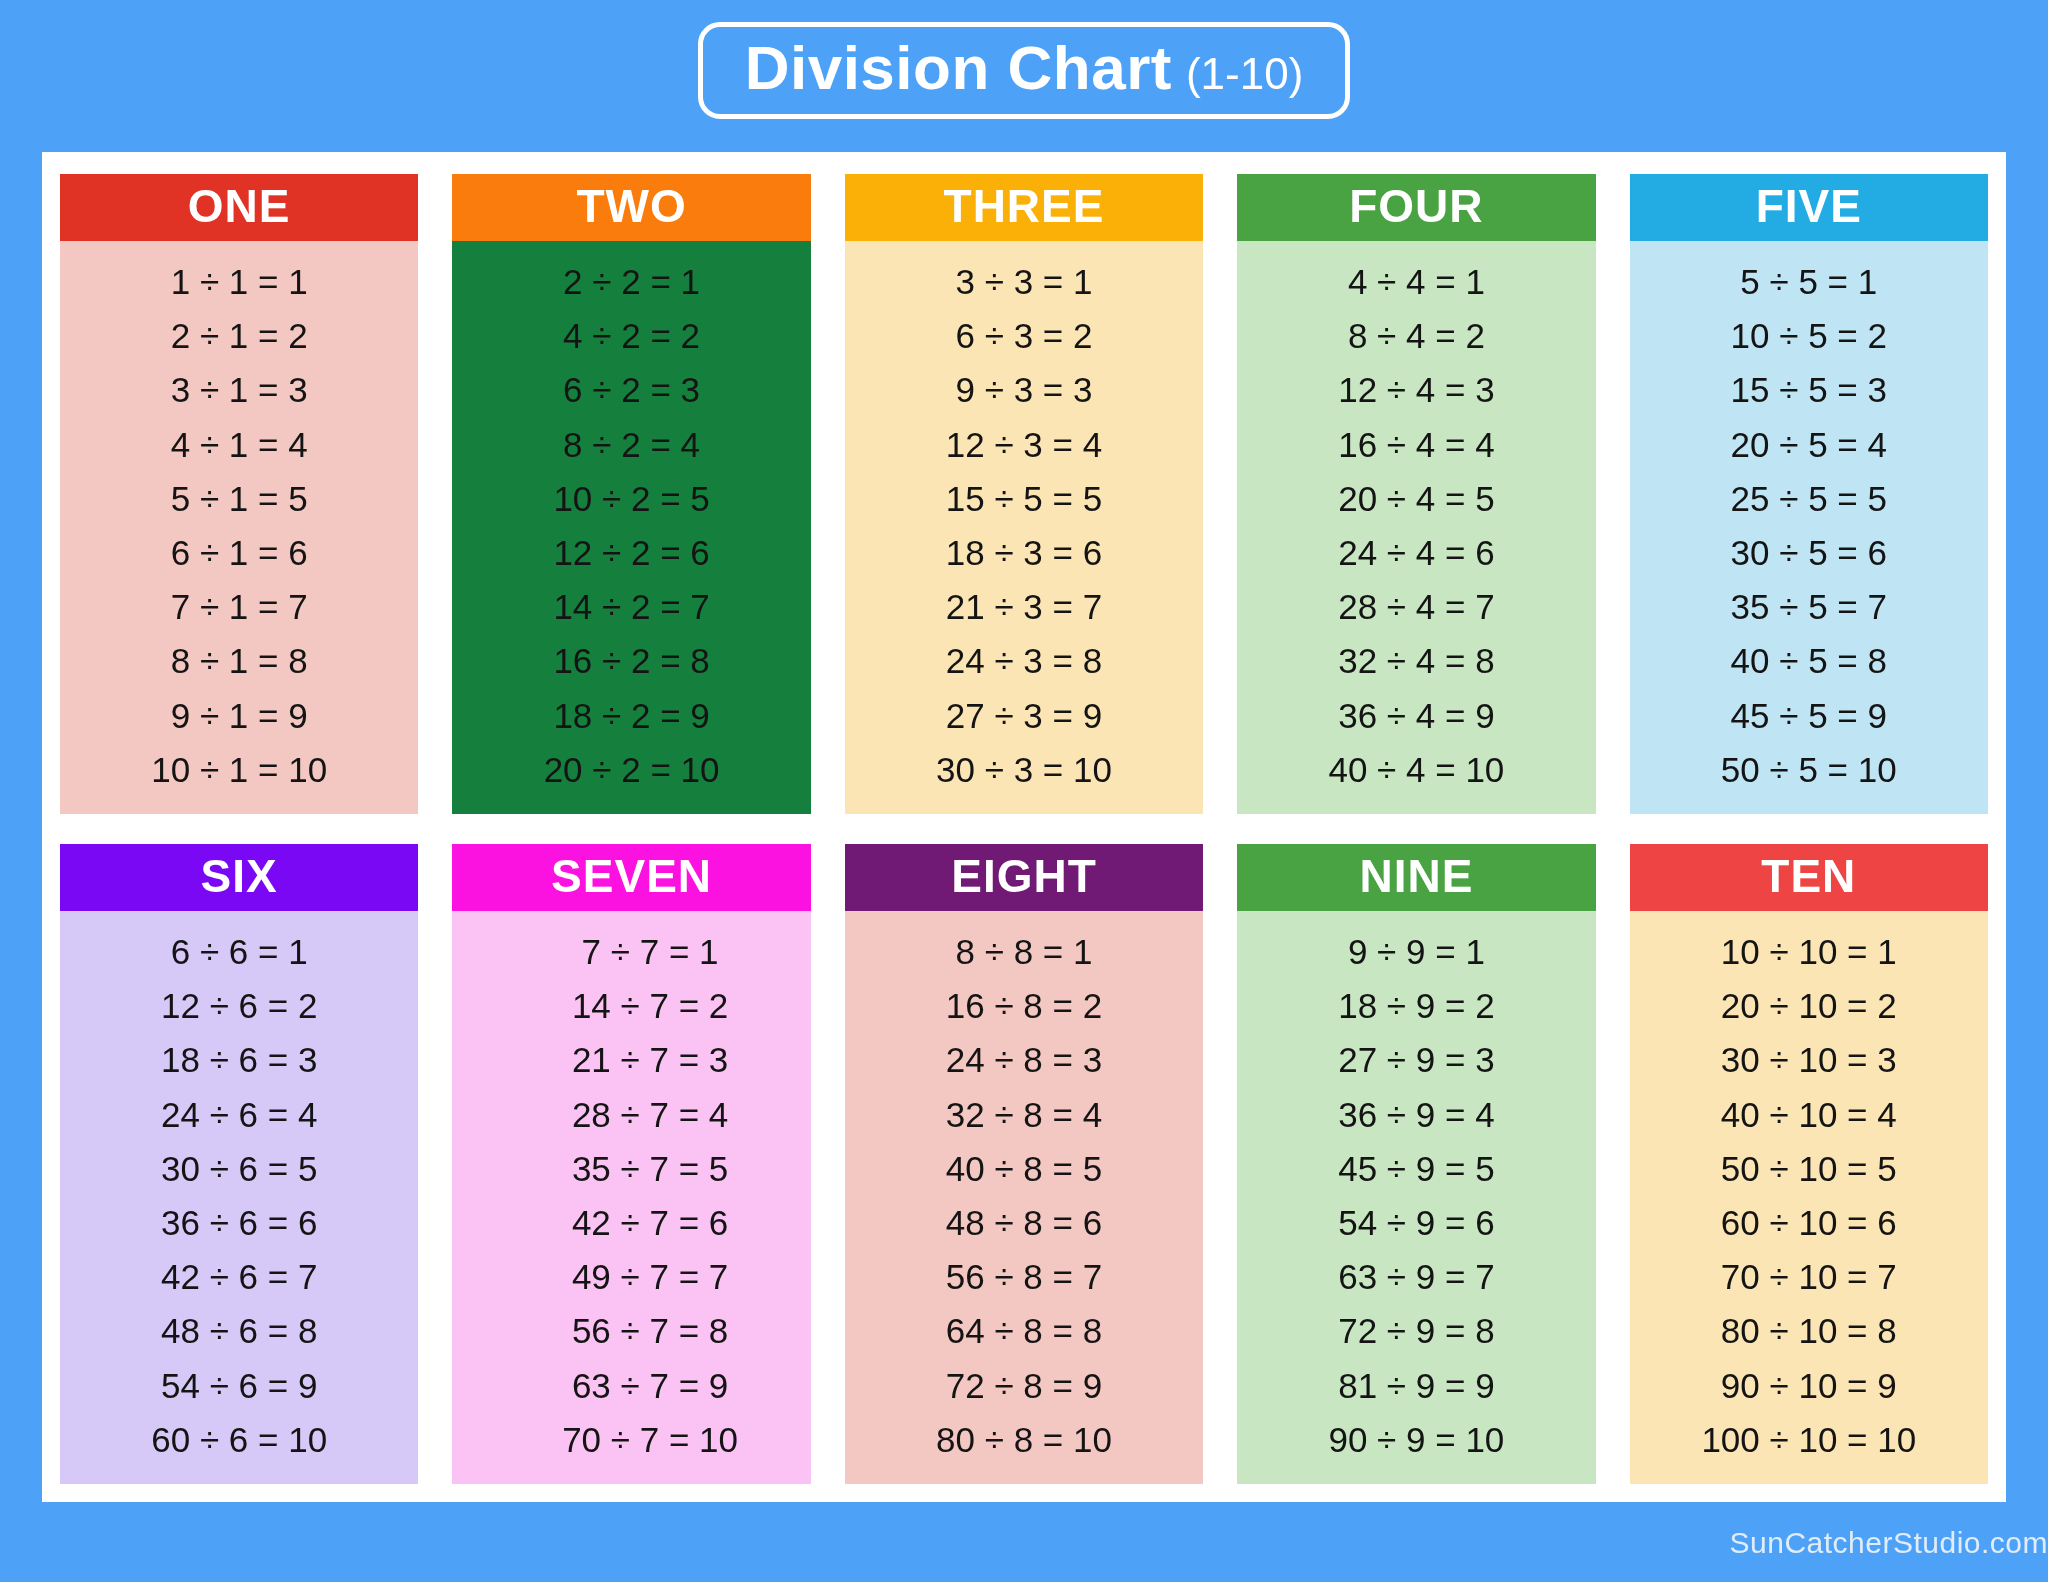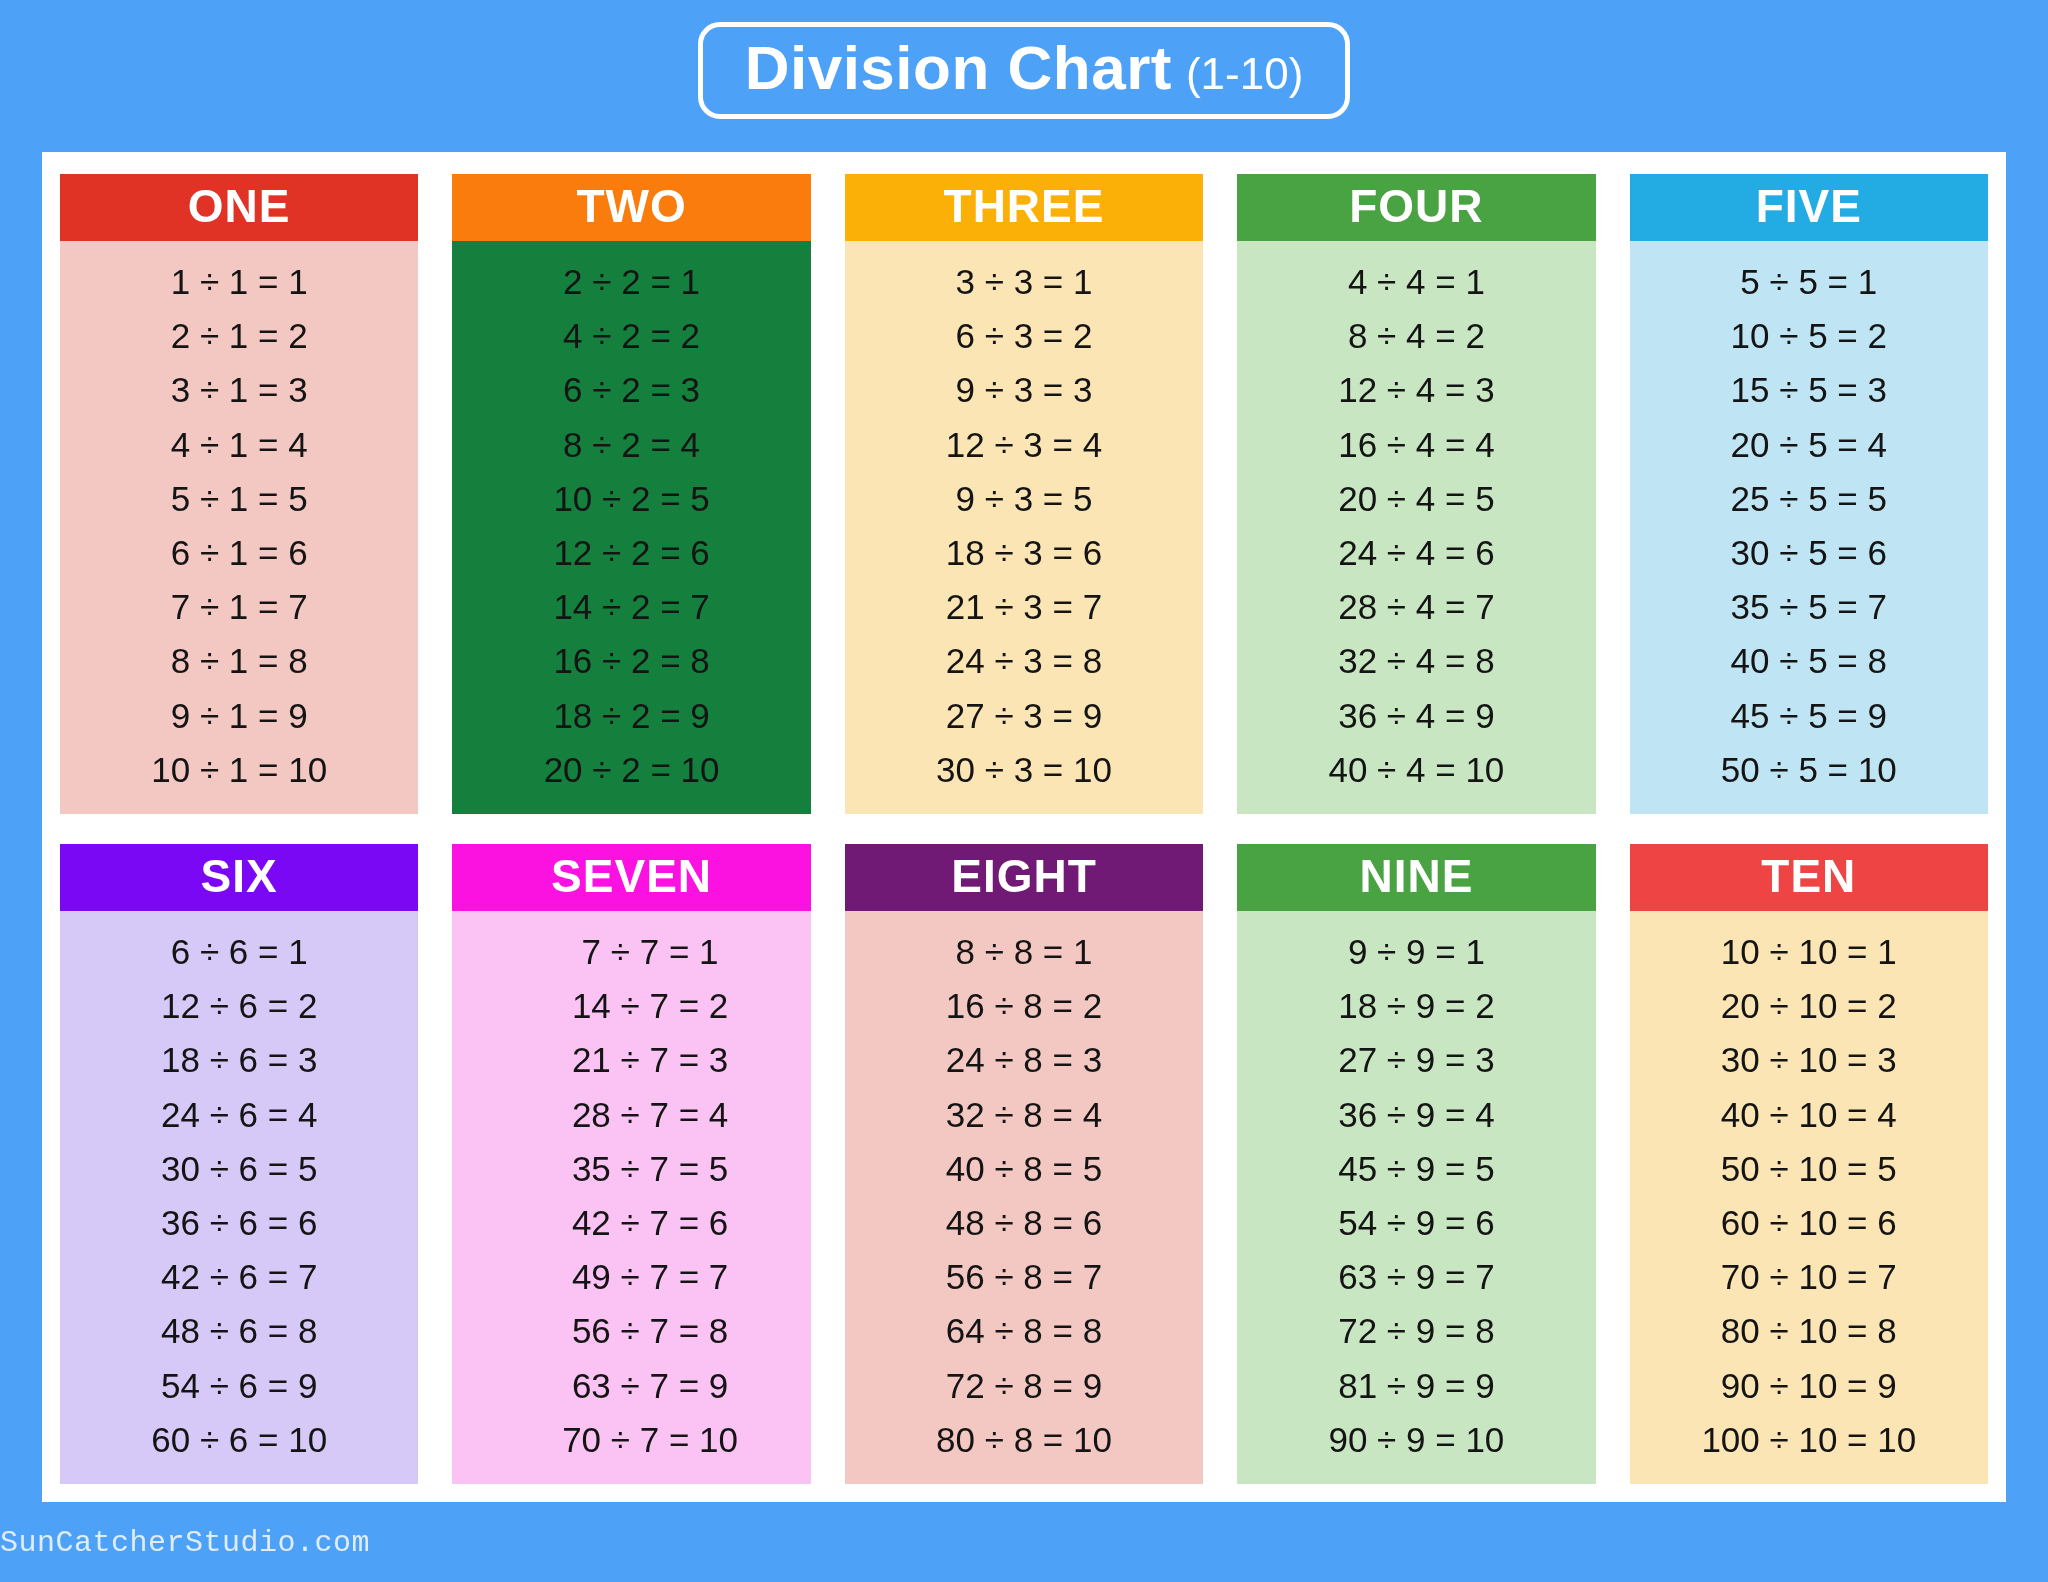--- a/index.html
+++ b/index.html
@@ -87,23 +87,23 @@
     font-size: 35px;
     color: #141414;
     line-height: 1.12;
     white-space: nowrap;
   }
   #footer {
     position: absolute;
     left: 0;
     bottom: 22px;
     width: 100%;
-    text-align: left;
+    text-align: right;
     color: #e8f1fb;
-    font-family: Liberation Mono, monospace;
+    font-family: Liberation Sans, sans-serif;
     font-size: 30px;
     letter-spacing: 0.5px;
     opacity: 0.95;
   }
 </style>
 </head>
 <body style="background: rgb(77, 162, 247);">
 
 <div id="title-wrap">
   <div id="title-box">
@@ -144,21 +144,21 @@
           <div class="row">20 ÷ 2 = 10</div>
         </div>
       </div>
       <div class="card">
         <div class="card-header" style="background: rgb(251, 176, 8);">THREE</div>
         <div class="card-body" style="background: rgb(252, 229, 180);">
           <div class="row">3 ÷ 3 = 1</div>
           <div class="row">6 ÷ 3 = 2</div>
           <div class="row">9 ÷ 3 = 3</div>
           <div class="row">12 ÷ 3 = 4</div>
-          <div class="row">9 ÷ 3 = 5</div>
+          <div class="row">15 ÷ 5 = 5</div>
           <div class="row">18 ÷ 3 = 6</div>
           <div class="row">21 ÷ 3 = 7</div>
           <div class="row">24 ÷ 3 = 8</div>
           <div class="row">27 ÷ 3 = 9</div>
           <div class="row">30 ÷ 3 = 10</div>
         </div>
       </div>
       <div class="card">
         <div class="card-header" style="background: rgb(74, 163, 67);">FOUR</div>
         <div class="card-body" style="background: rgb(201, 230, 195);">

